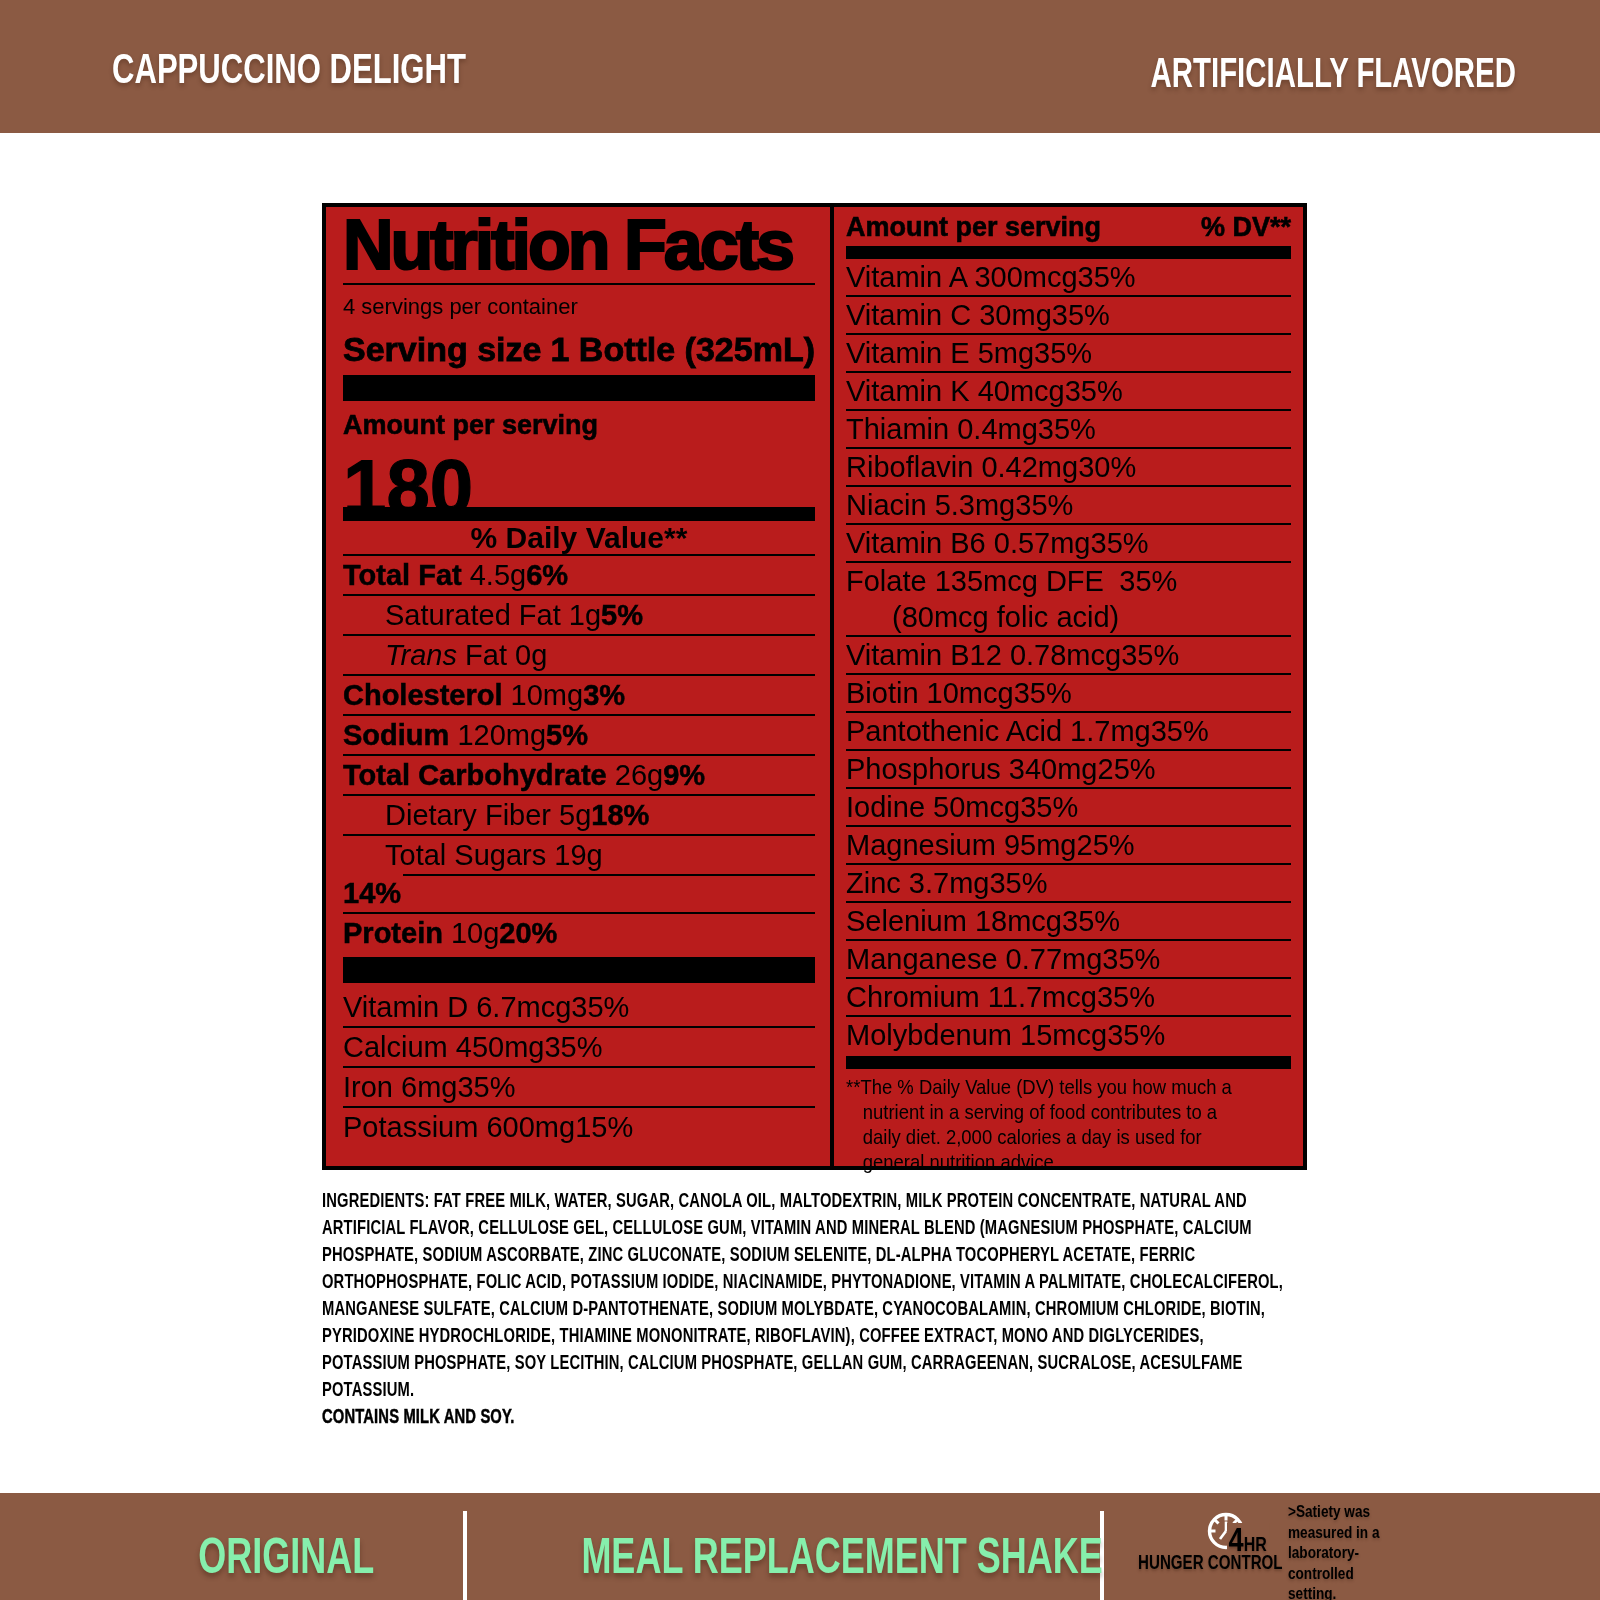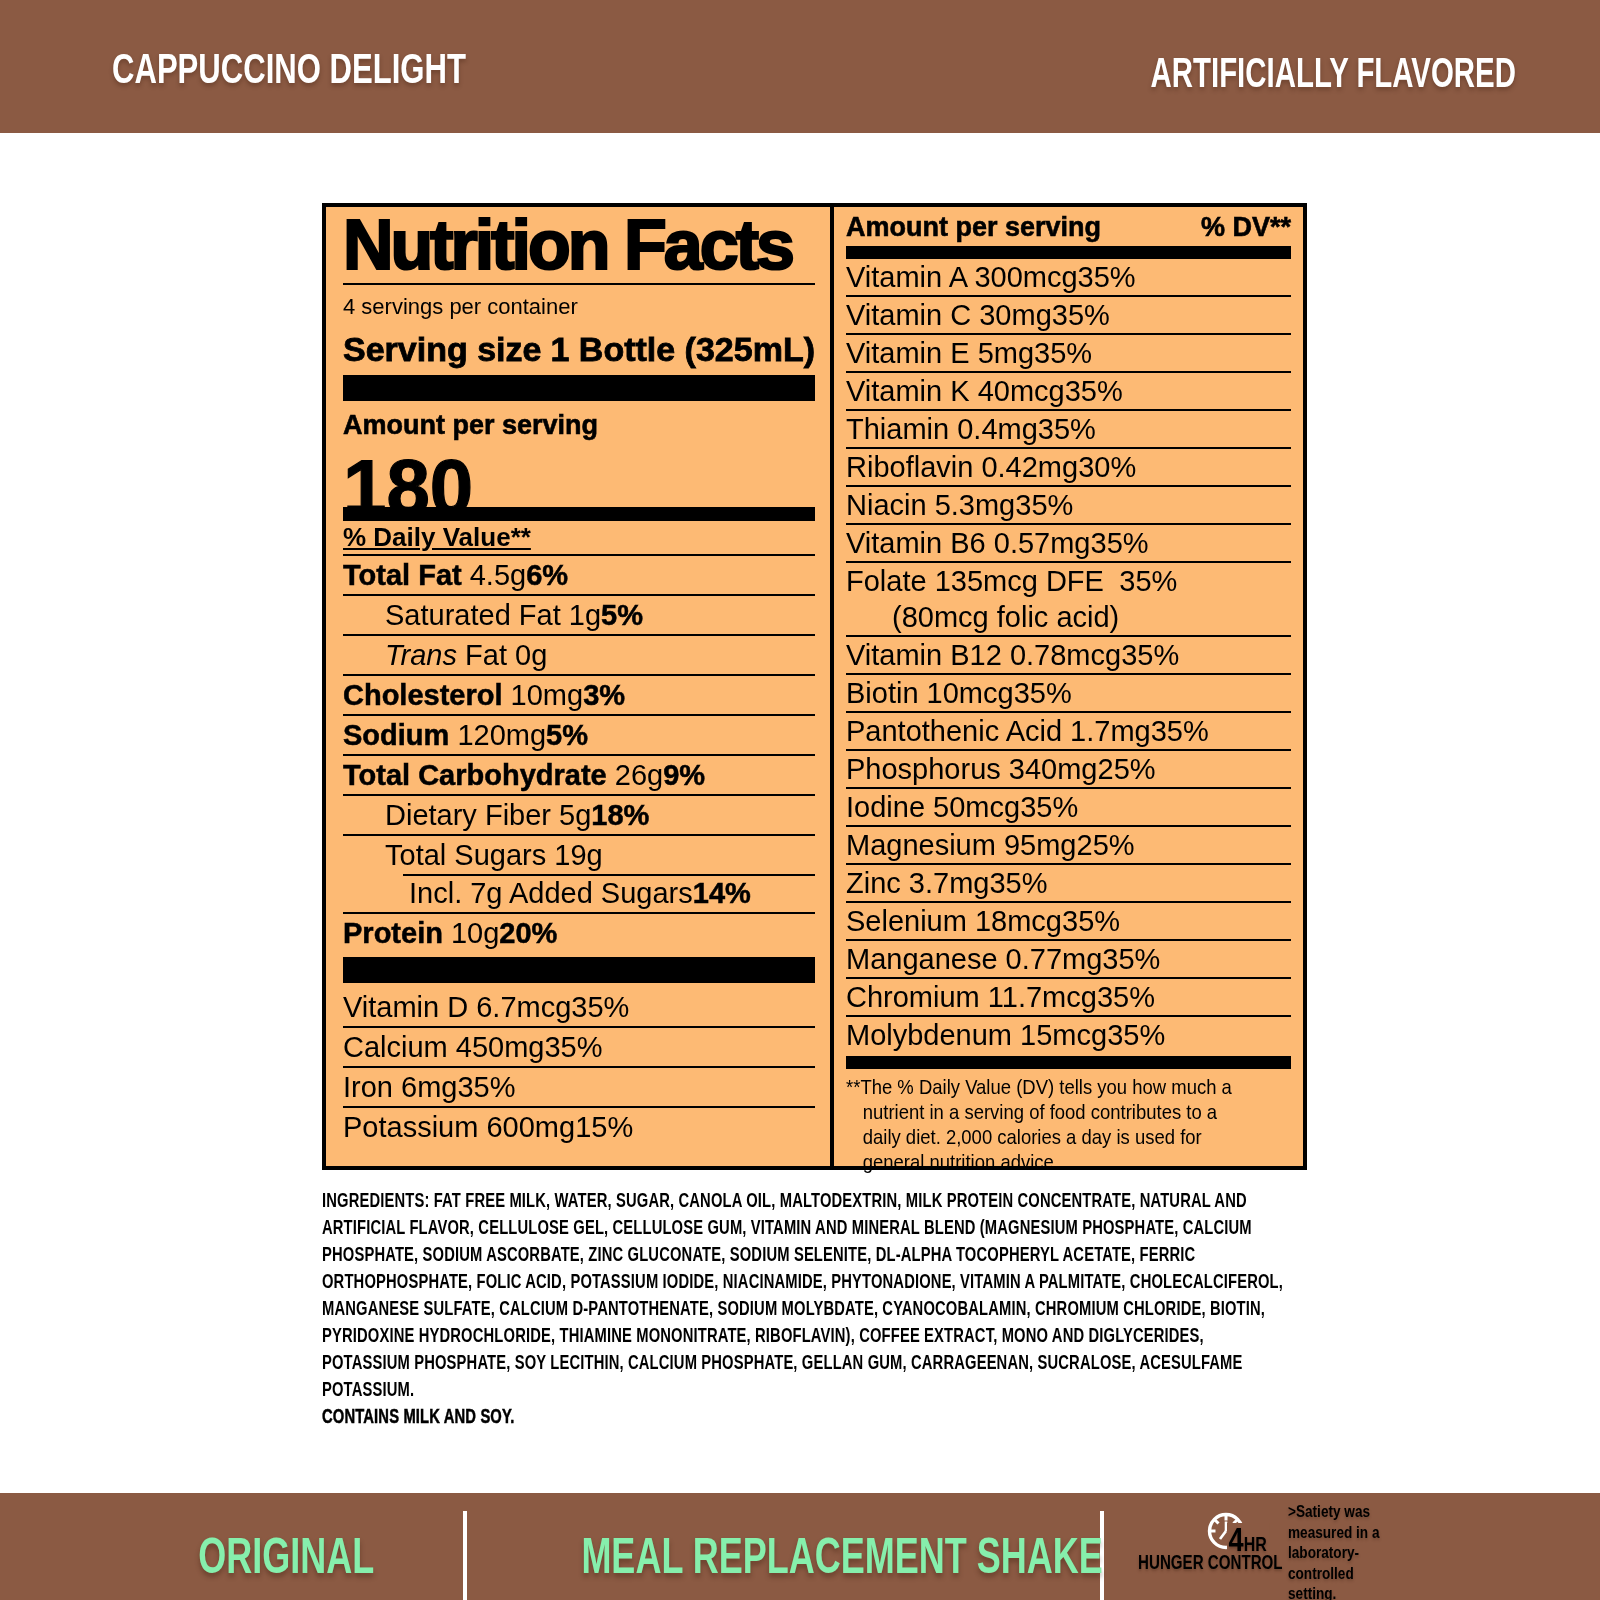--- a/index.html
+++ b/index.html
@@ -16,39 +16,39 @@
 
   
   .topbar{position:absolute;left:0;top:0;width:1600px;height:133px;background:var(--brown);}
   .topbar .txt{color:#fff;font-weight:bold;font-size:42px;line-height:42px;
     text-shadow:0 3px 5px rgba(60,30,15,.35);}
   .flavor{position:absolute;left:112px;top:48px;}
   .flavor-note{position:absolute;right:84px;top:52px;font-size:38px;}
 
   
   .nf-box{position:absolute;left:322px;top:203px;width:985px;height:967px;
-    border:4px solid #000;background:#fdba74;display:flex;}
+    border:4px solid #000;background:#b91c1c;display:flex;}
   .nf-left{width:555px;padding:2px 15px 0 17px;display:flex;flex-direction:column;}
   .nf-divider{width:4px;background:#000;flex:none;}
   .nf-right{flex:1;padding:4px 12px 0 12px;display:flex;flex-direction:column;}
 
   .nf-title{font-size:70px;line-height:72px;font-weight:bold;letter-spacing:-3px;
     -webkit-text-stroke:2.2px #000;}
   .thin-rule{border-top:2px solid #000;margin-top:2px;}
   .servings{font-size:22px;line-height:43px;}
   .serving-size{display:flex;justify-content:space-between;font-size:34px;line-height:42px;
     font-weight:bold;-webkit-text-stroke:.8px #000;}
   .bar{background:#000;flex:none;}
   .bar-thick{height:26px;margin:5px 0;}
   .bar-med{height:14px;margin:3px 0 0;}
   .aps{font-size:27px;line-height:33px;font-weight:bold;-webkit-text-stroke:.6px #000;margin-top:3px;}
   .cal-row{display:flex;justify-content:space-between;align-items:baseline;height:62px;}
   .cal-label{font-size:56px;font-weight:bold;letter-spacing:-1px;-webkit-text-stroke:1.2px #000;}
   .cal-value{font-size:78px;font-weight:bold;-webkit-text-stroke:1.2px #000;}
-  .dv-head{text-align:left;font-size:26px;line-height:33px;font-weight:bold;text-decoration:underline;}
+  .dv-head{text-align:center;font-size:30px;line-height:33px;font-weight:bold;}
 
   .nrow{display:flex;align-items:flex-start;
     border-top:2px solid #000;font-size:29px;line-height:38px;}
   .nrow .ntext b{-webkit-text-stroke:.5px #000;}
   .nrow.first{border-top:none;}
   .indent1 .ntext{padding-left:42px;}
   .indent2 .ntext{padding-left:66px;}
   .nrow.inset{border-top:none;position:relative;}
   .nrow.inset::before{content:"";position:absolute;left:60px;right:0;top:0;border-top:2px solid #000;}
   #nutrient-rows .ndv{font-weight:bold;-webkit-text-stroke:.5px #000;}
@@ -144,21 +144,20 @@
         </div>
         <div class="nrow indent1">
           <span class="ntext">Dietary Fiber 5g</span>
           <span class="ndv">18%</span>
         </div>
         <div class="nrow indent1">
           <span class="ntext">Total Sugars 19g</span>
           <span class="ndv"></span>
         </div>
         <div class="nrow indent2 inset">
-          <span class="ntext">Incl. 7g Added Sugars</span>
           <span class="ndv">14%</span>
         </div>
         <div class="nrow indent0">
           <span class="ntext"><b>Protein</b> 10g</span>
           <span class="ndv">20%</span>
         </div>
       </div>
     <div class="bar bar-thick"></div>
     <div id="left-micro-rows">
         <div class="nrow indent0 first">

